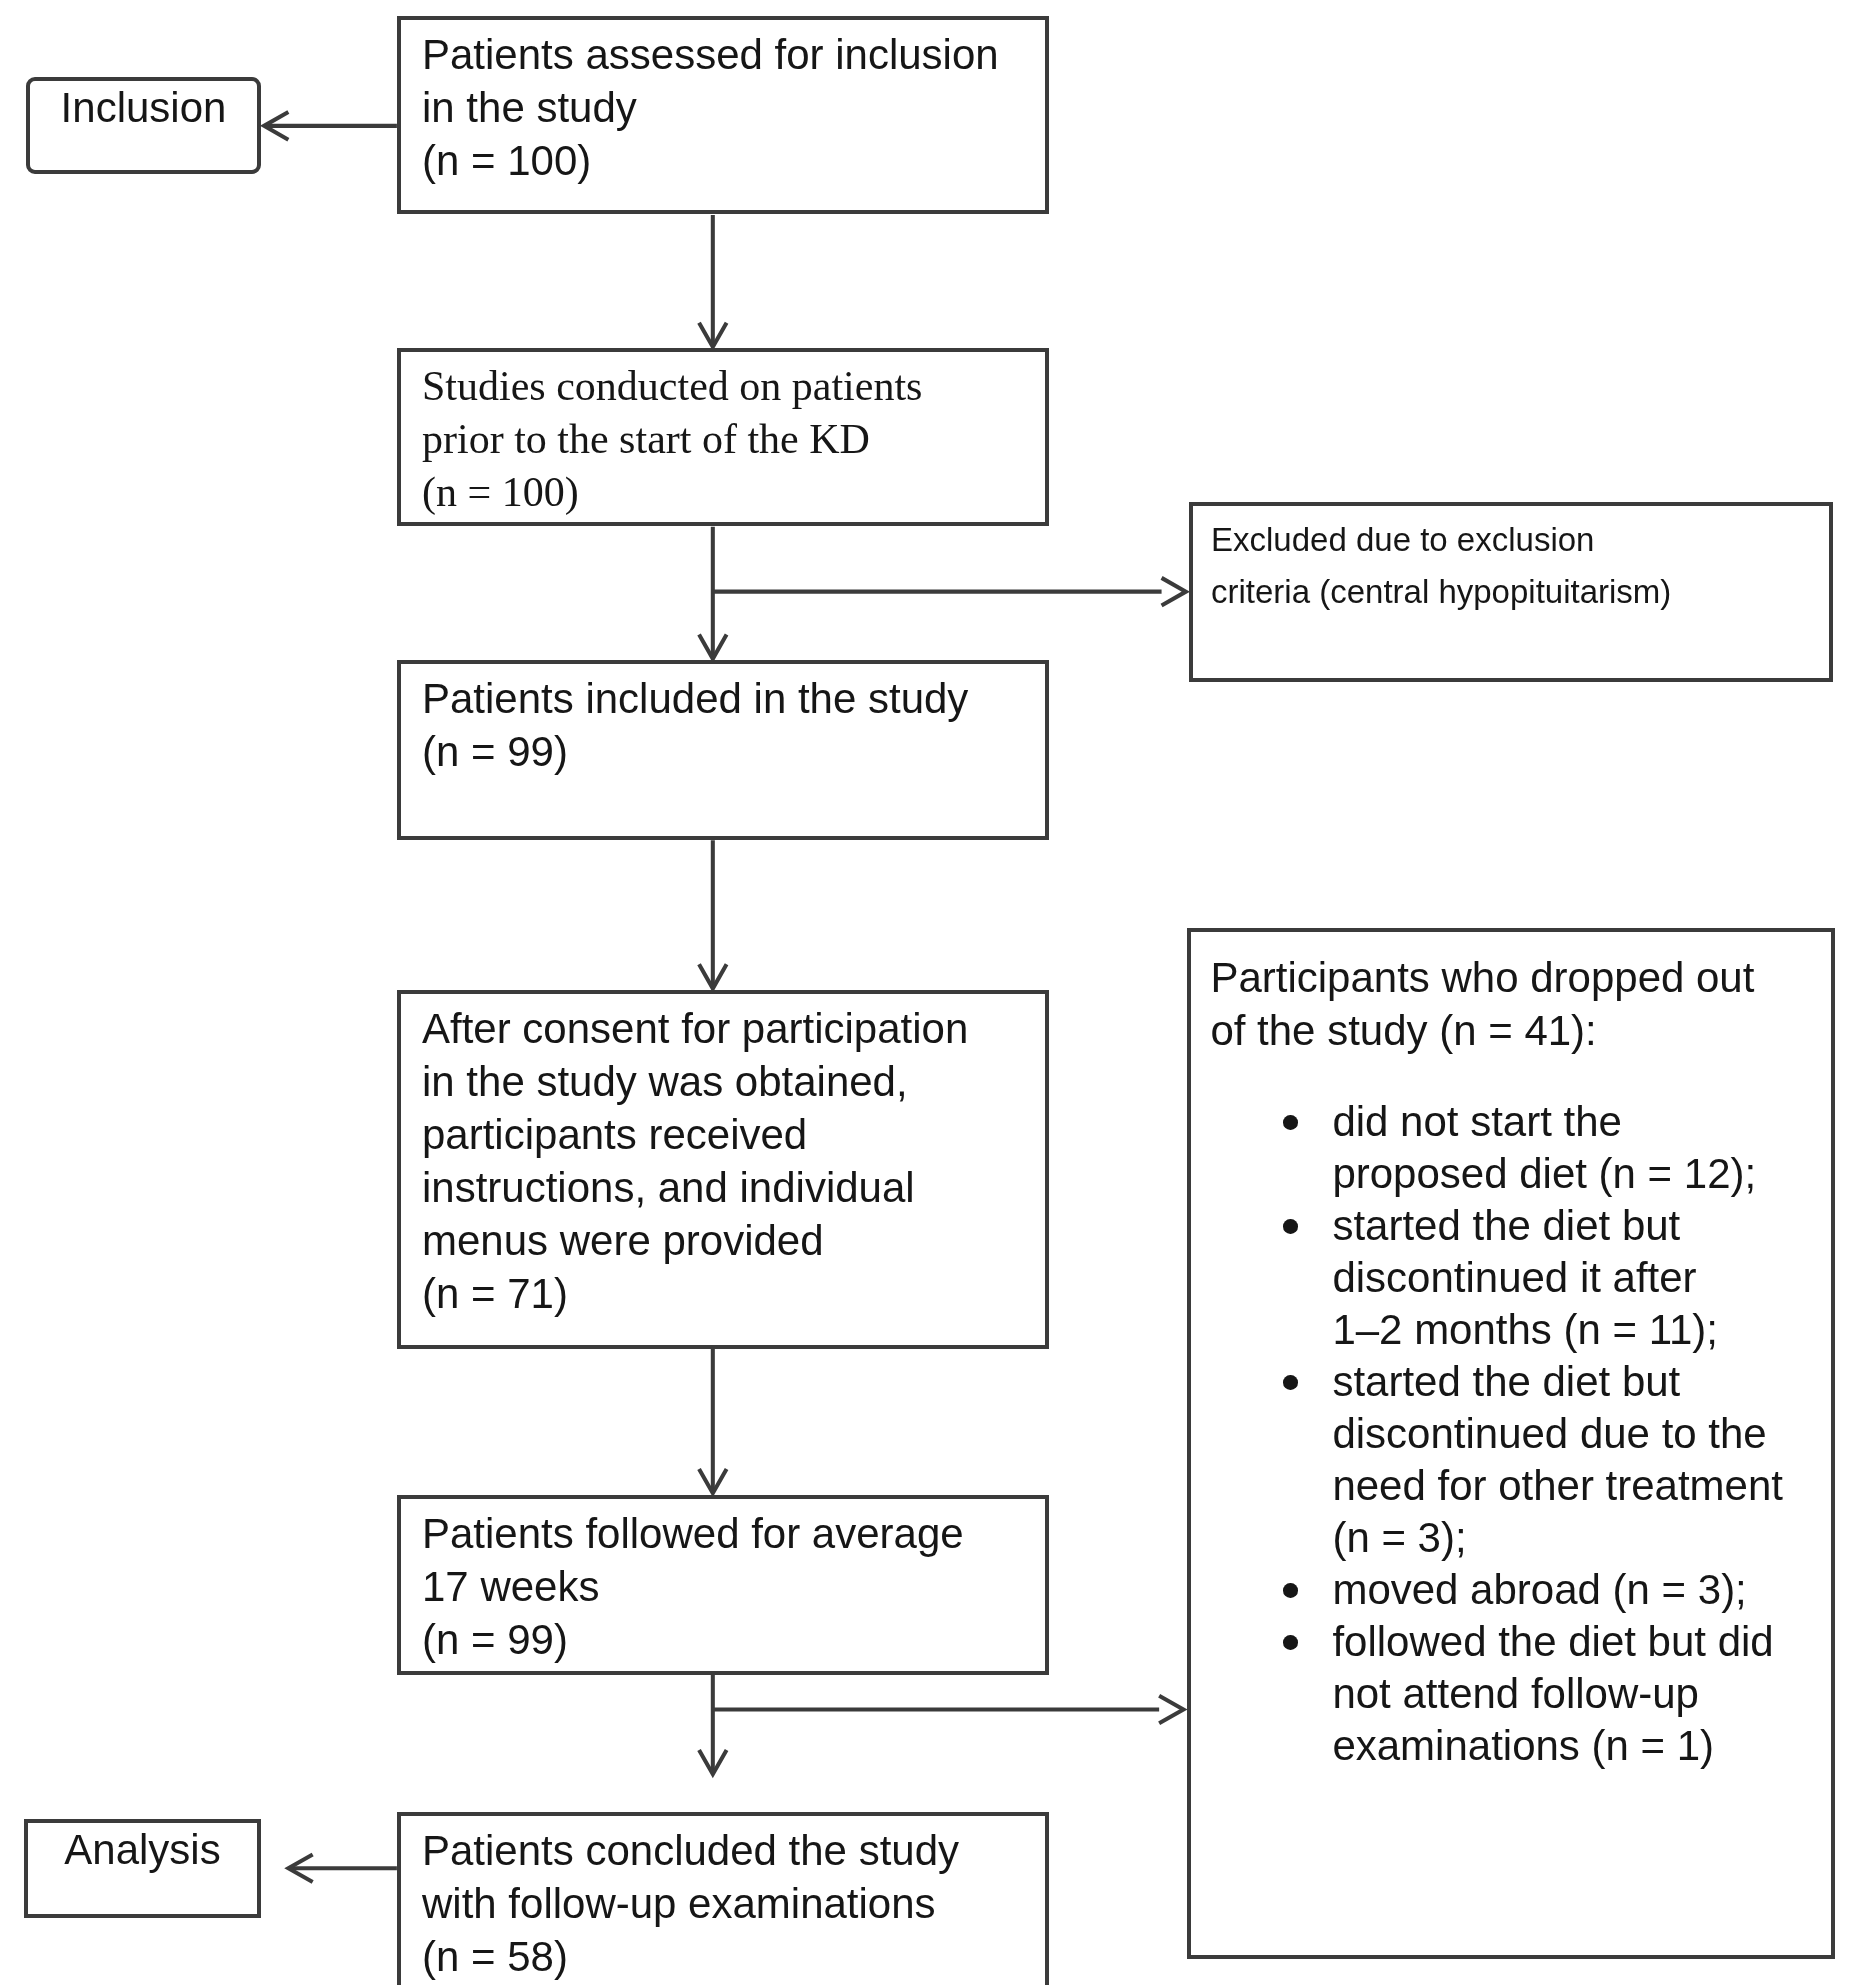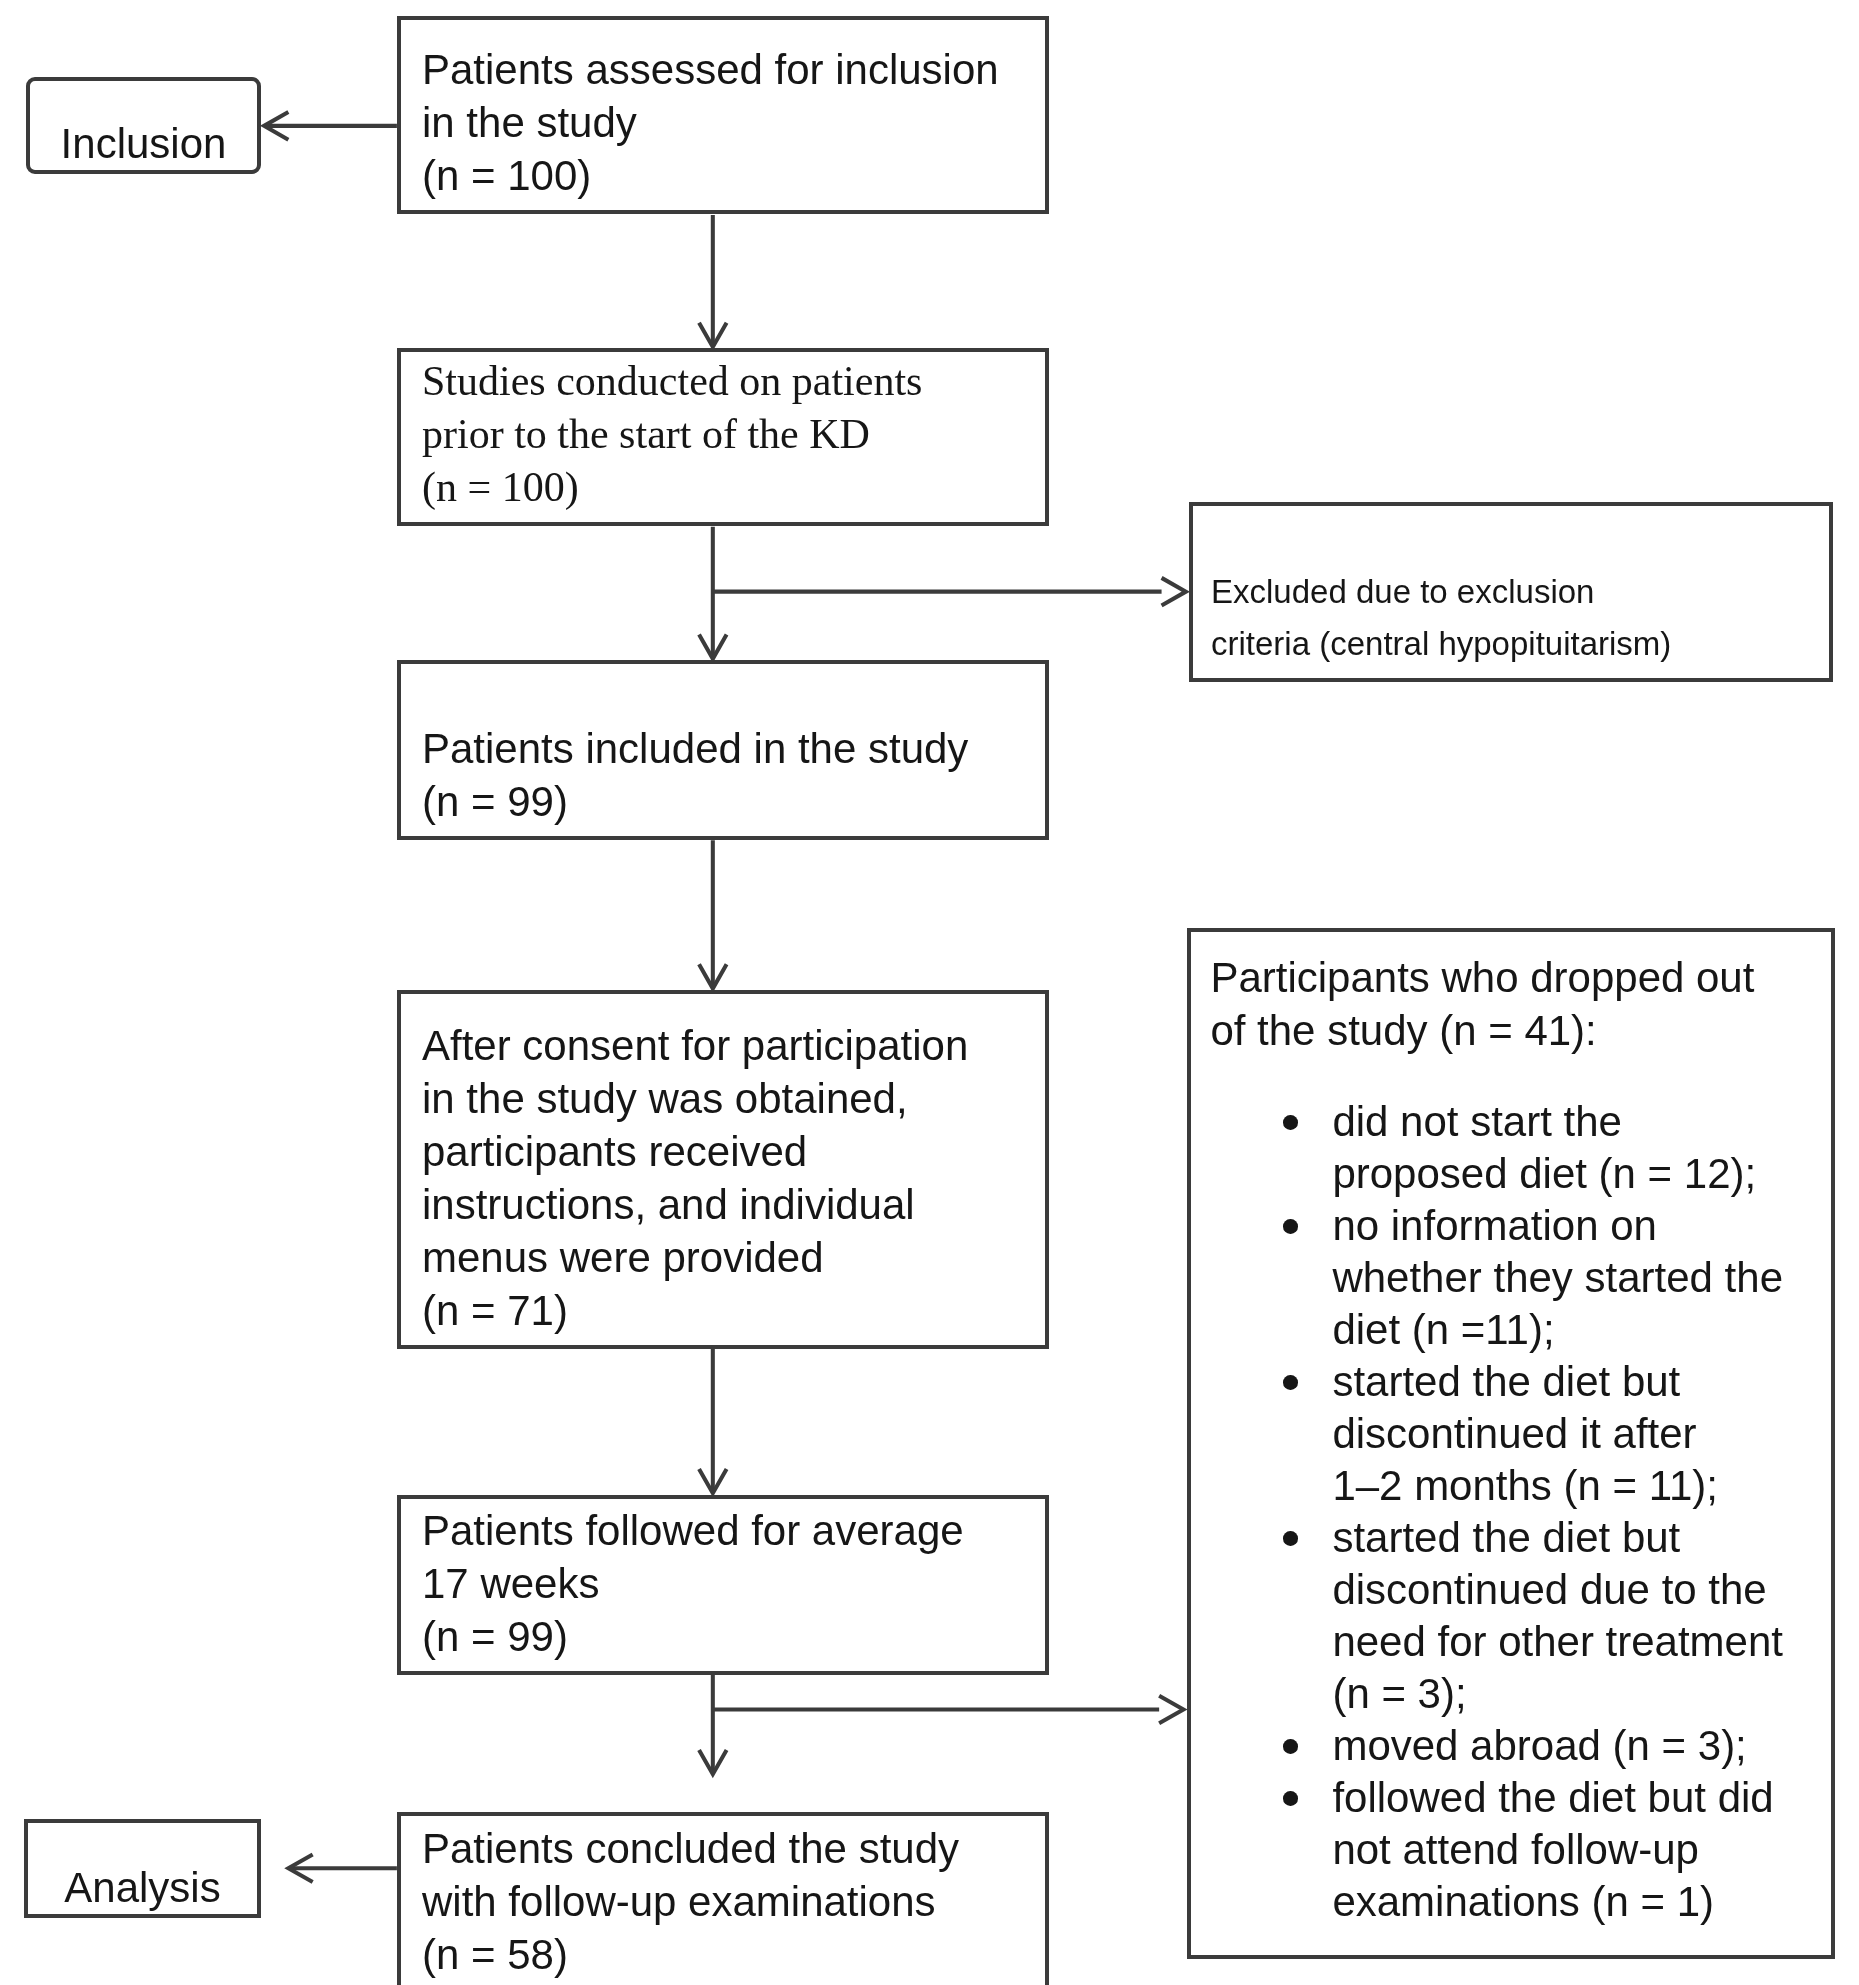--- a/index.html
+++ b/index.html
@@ -24,21 +24,21 @@
     width: 1859px; height: 1986px;
   }
   .connectors line { stroke: var(--ink); stroke-width: 5; }
   .connectors polyline { stroke: var(--ink); stroke-width: 5; fill: none; }
   .node {
     position: absolute;
     box-sizing: border-box;
     border: 4.9px solid var(--ink);
     background: var(--paper);
     display: flex;
-    align-items: flex-end;
+    align-items: flex-start;
   }
   .box-text {
     white-space: pre-line;
     font-size: 42px;
     line-height: 53px;
     padding: 8px 21px;
   }
   .label-node { justify-content: center; text-align: center; }
   .label-node .box-text { padding: 0 6.5px; }
 
@@ -172,23 +172,20 @@
   <div class="node label-node" id="label-analysis">
     <span class="box-text">Analysis</span>
   </div>
 
   <div class="node" id="node-dropout">
     <span class="dropout-title">Participants who dropped out
 of the study (n = 41):</span>
     <ul class="dropout-list">
       <li>did not start the
 proposed diet (n = 12);</li>
-      <li>no information on
-whether they started the
-diet (n =11);</li>
       <li>started the diet but
 discontinued it after
 1–2 months (n = 11);</li>
       <li>started the diet but
 discontinued due to the
 need for other treatment
 (n = 3);</li>
       <li>moved abroad (n = 3);</li>
       <li>followed the diet but did
 not attend follow-up

